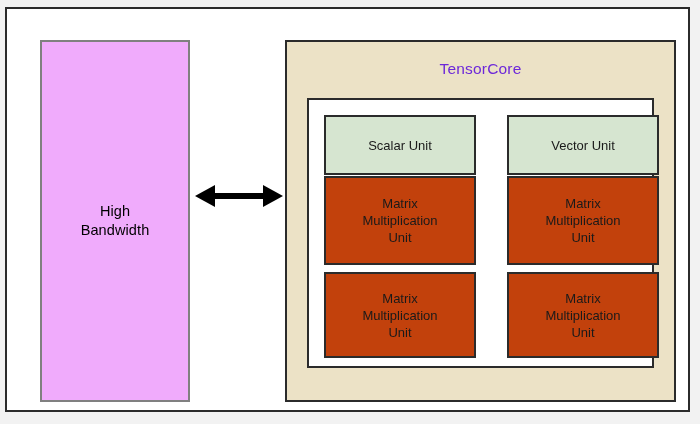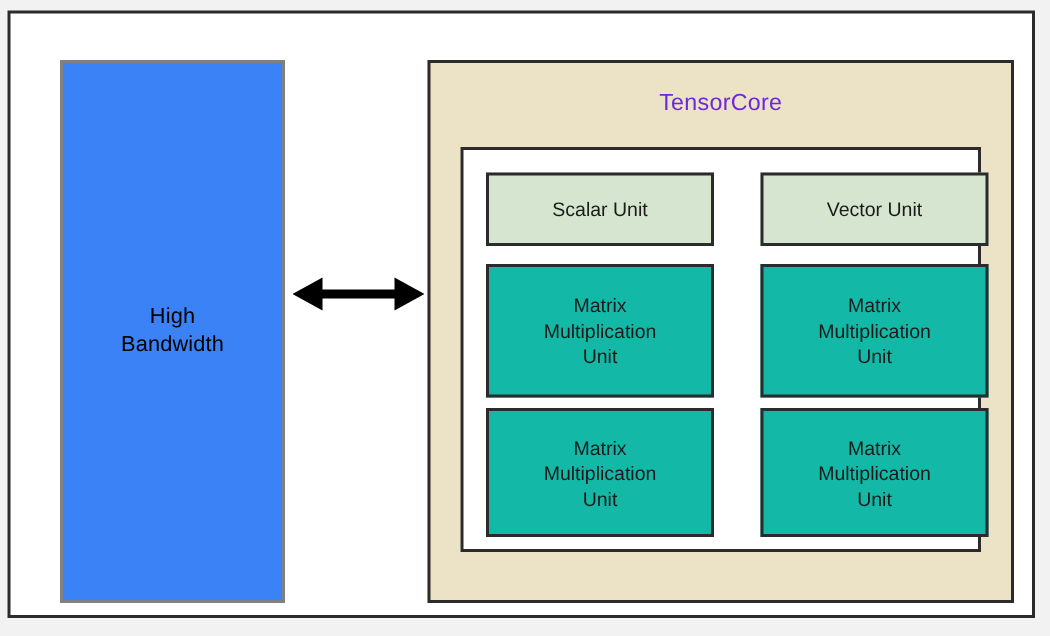--- a/index.html
+++ b/index.html
@@ -28,21 +28,21 @@
     box-sizing: border-box;
   }
 
   
   .hbm-block {
     position: absolute;
     left: 33px;
     top: 31px;
     width: 150px;
     height: 362px;
-    background: #3b82f6;
+    background: #f0abfc;
     border: 2px solid #808080;
     box-sizing: border-box;
     display: flex;
     align-items: center;
     justify-content: center;
   }
   .hbm-label {
     color: #000000;
     font-size: 14.5px;
     line-height: 19px;
@@ -112,26 +112,26 @@
     justify-content: center;
     text-align: center;
     font-size: 13px;
     line-height: 17px;
     color: #1a1a1a;
   }
   .unit-box .lbl { display: block; }
   .unit-box .lbl span { display: block; }
 
   .unit-green { background: #d6e5d0; }
-  .unit-cream { background: #14b8a6; }
+  .unit-cream { background: #c2410c; }
 
   
   .col-left  { left: 0px; width: 152px; }
   .col-right { left: 183px; width: 152px; }
-  .row-top    { top: 0px;   height: 49px; }
+  .row-top    { top: 0px;   height: 60px; }
   .row-mid    { top: 61px;  height: 89px; }
   .row-bottom { top: 157px; height: 86px; }
 </style>
 </head>
 <body>
 
 <div id="canvas">
 
   <div class="outer-frame">
 

